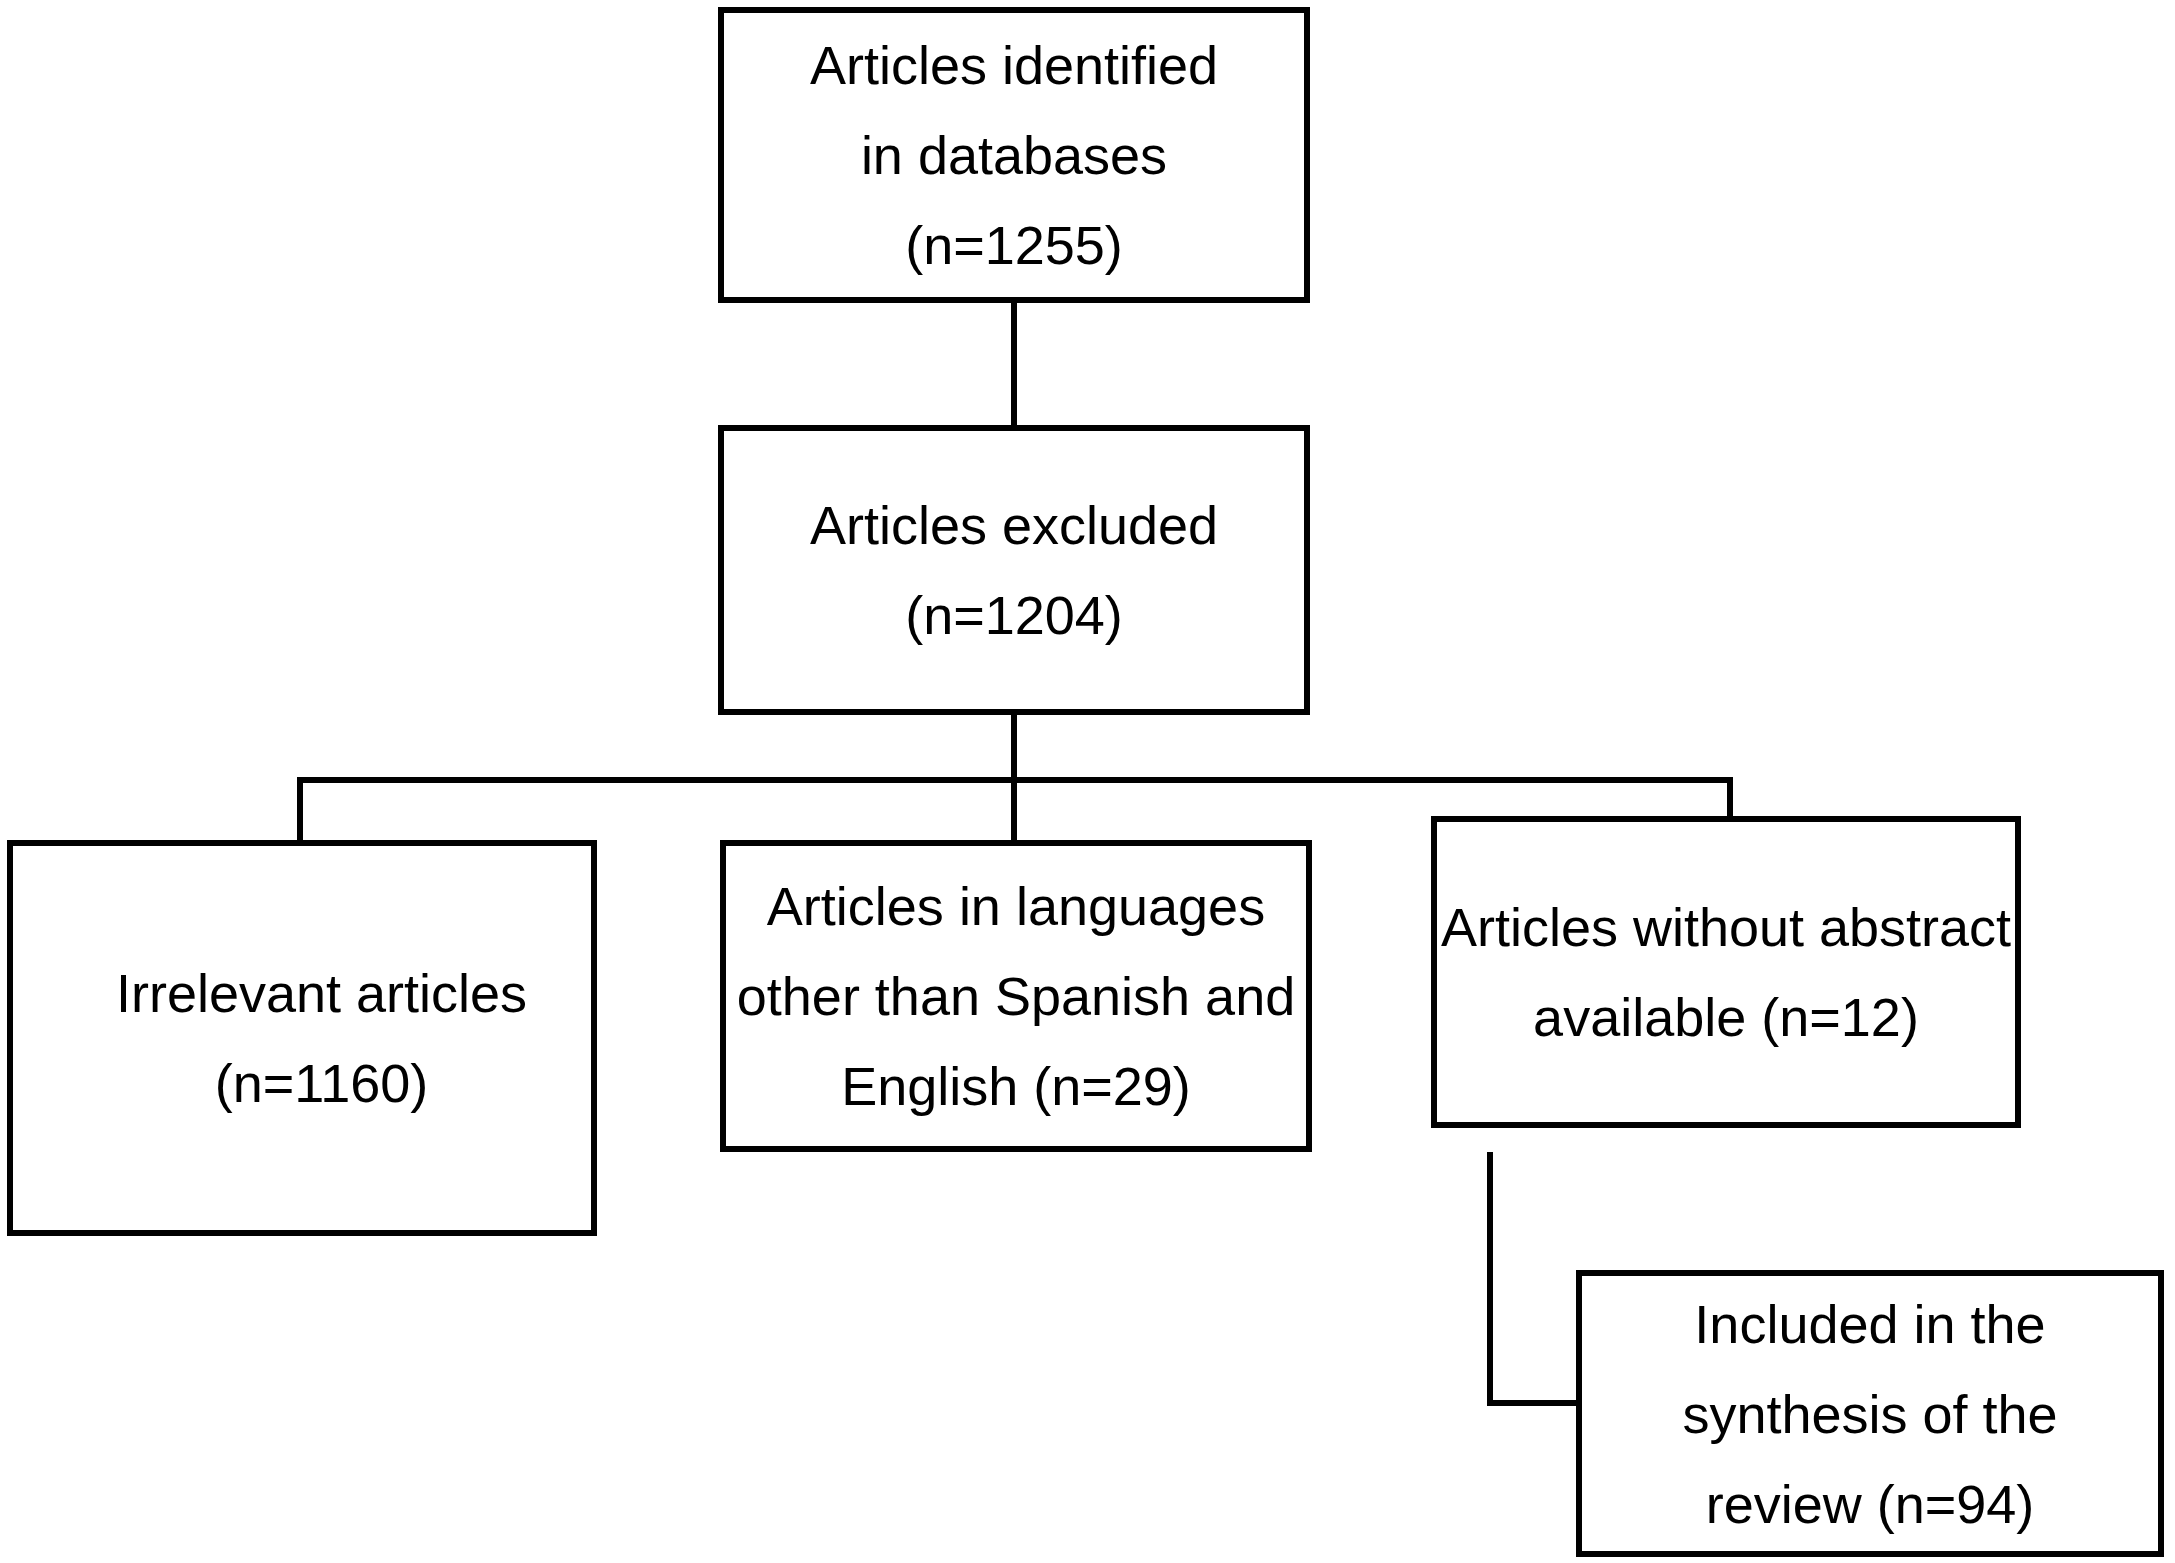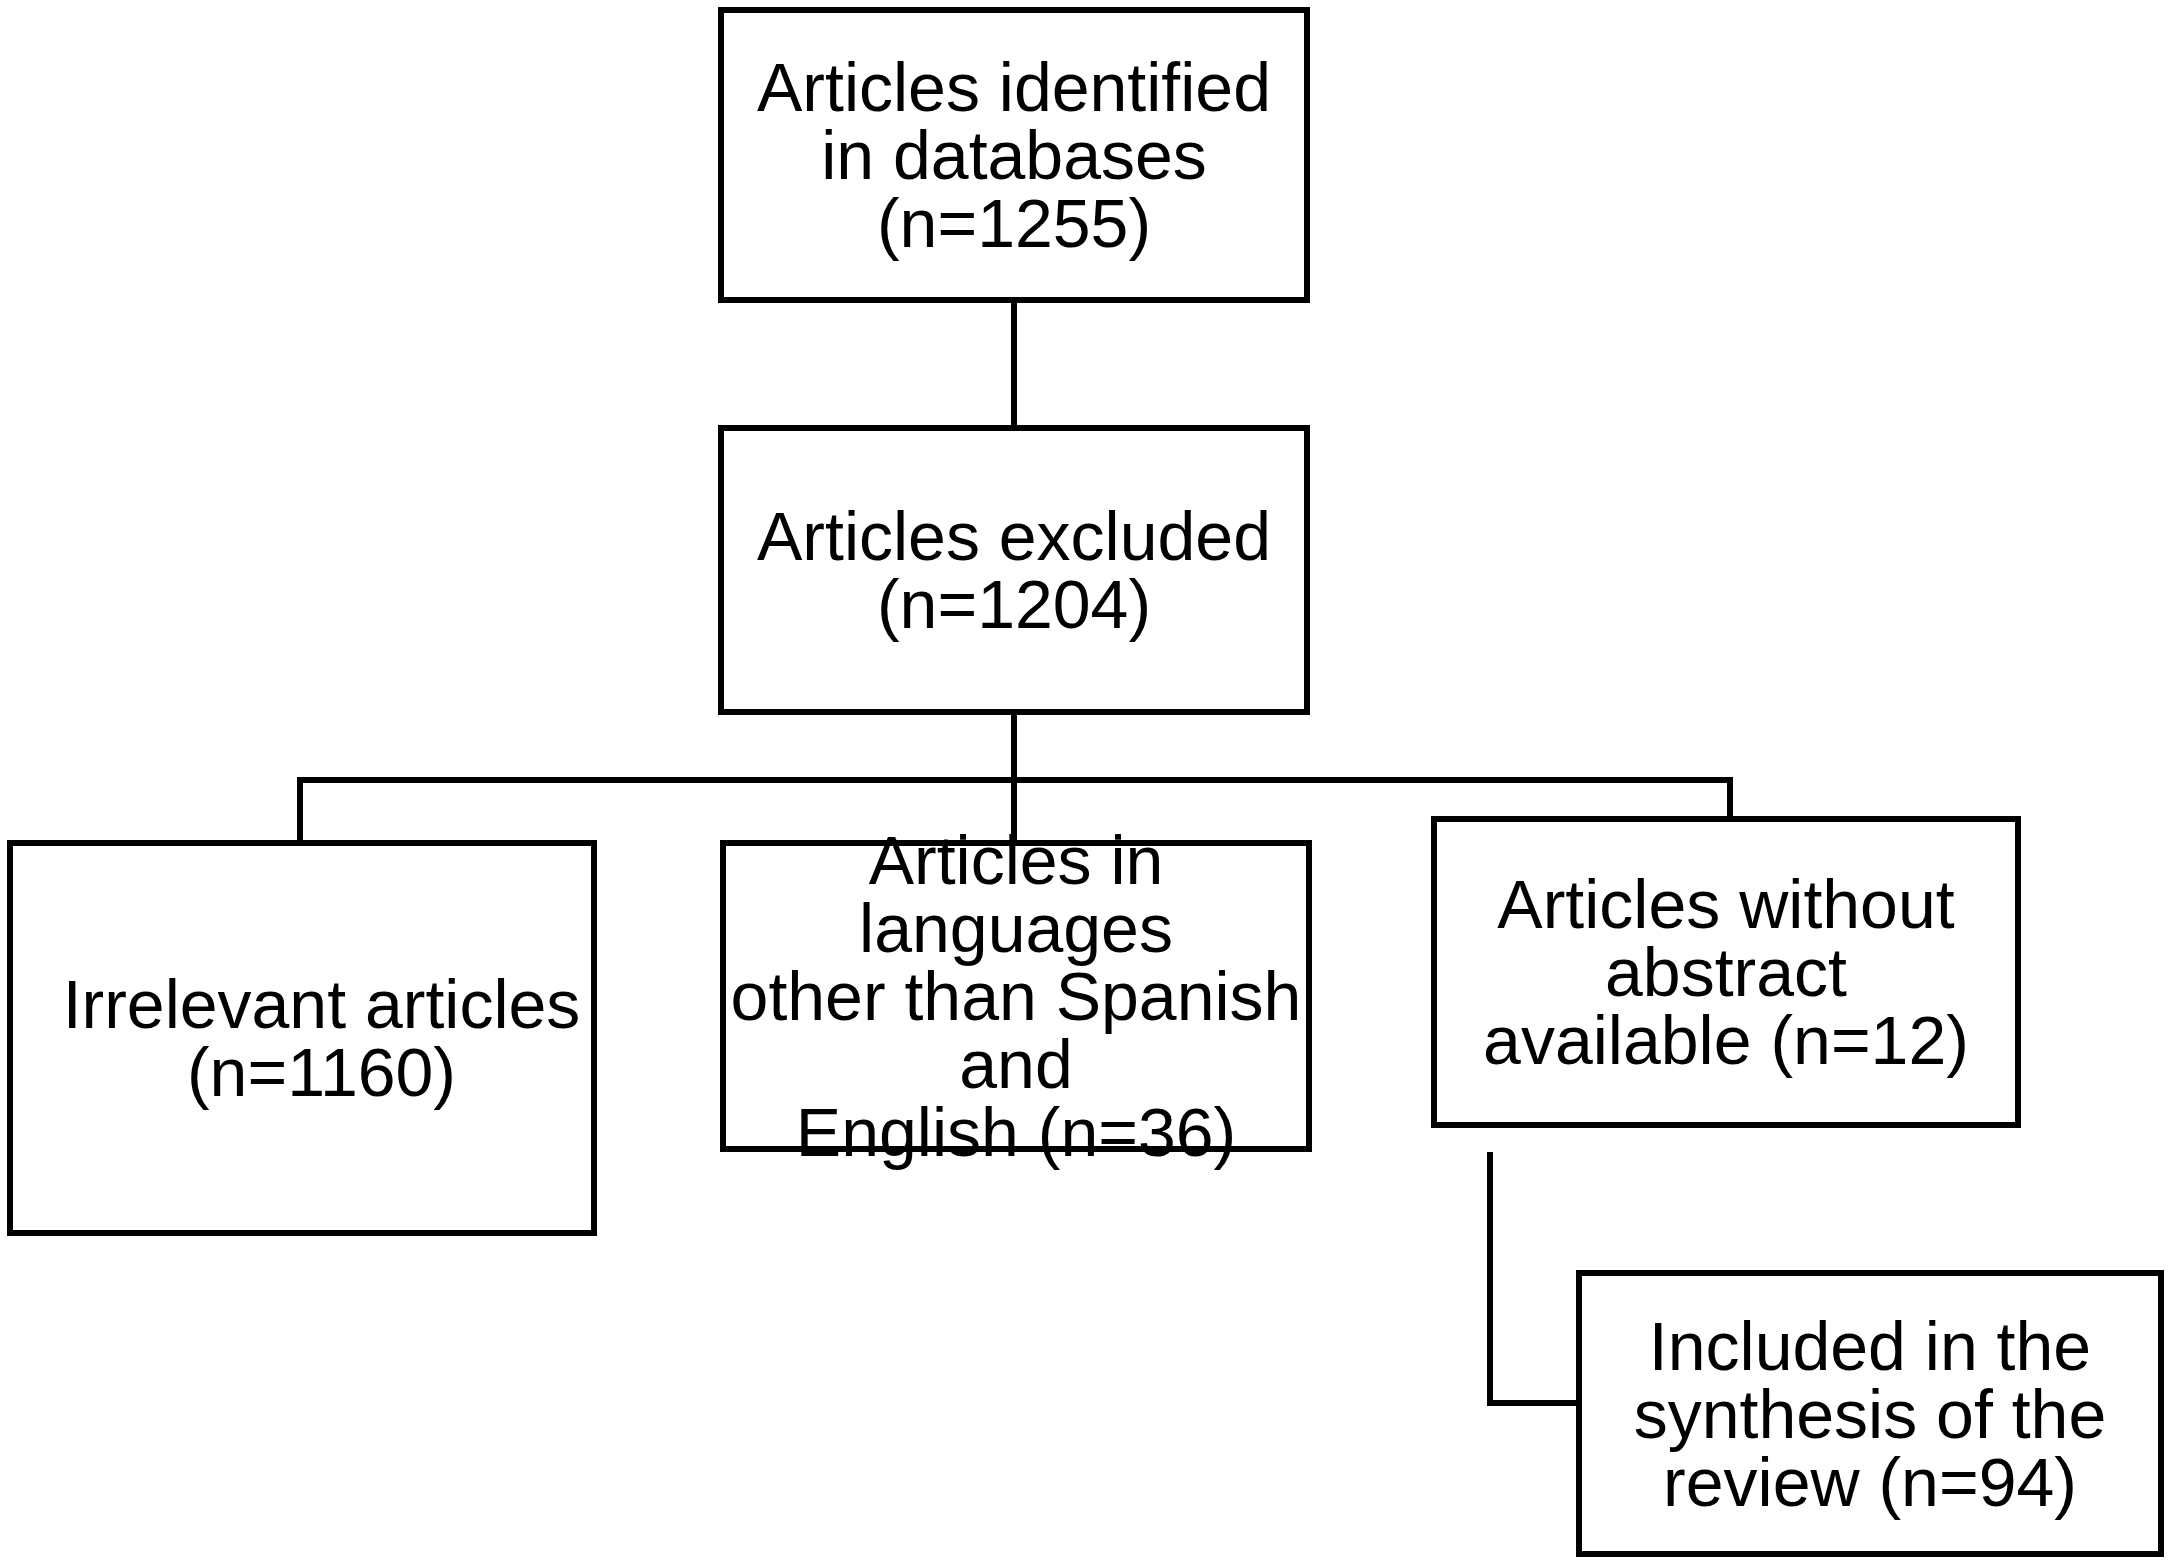--- a/index.html
+++ b/index.html
@@ -20,22 +20,22 @@
     box-sizing: border-box;
     border: 6px solid #000000;
     background: #ffffff;
     display: flex;
     align-items: center;
     justify-content: center;
   }
   .node .label {
     white-space: pre-line;
     text-align: center;
-    font-size: 68px;
-    line-height: 68px;
+    font-size: 54px;
+    line-height: 90px;
     color: #000000;
     letter-spacing: 0px;
   }
   .line {
     position: absolute;
     background: #000000;
   }
   
   #n-identified  { left: 718px;  top: 7px;    width: 592px; height: 296px; }
   #n-excluded    { left: 718px;  top: 425px;  width: 592px; height: 290px; }
@@ -79,21 +79,21 @@
   </div>
 
   <div class="node" id="n-irrelevant">
     <div class="label">Irrelevant articles
 (n=1160)</div>
   </div>
 
   <div class="node" id="n-languages">
     <div class="label">Articles in languages
 other than Spanish and
-English (n=36)</div>
+English (n=29)</div>
   </div>
 
   <div class="node" id="n-noabstract">
     <div class="label">Articles without abstract
 available (n=12)</div>
   </div>
 
   <div class="node" id="n-included">
     <div class="label">Included in the
 synthesis of the

